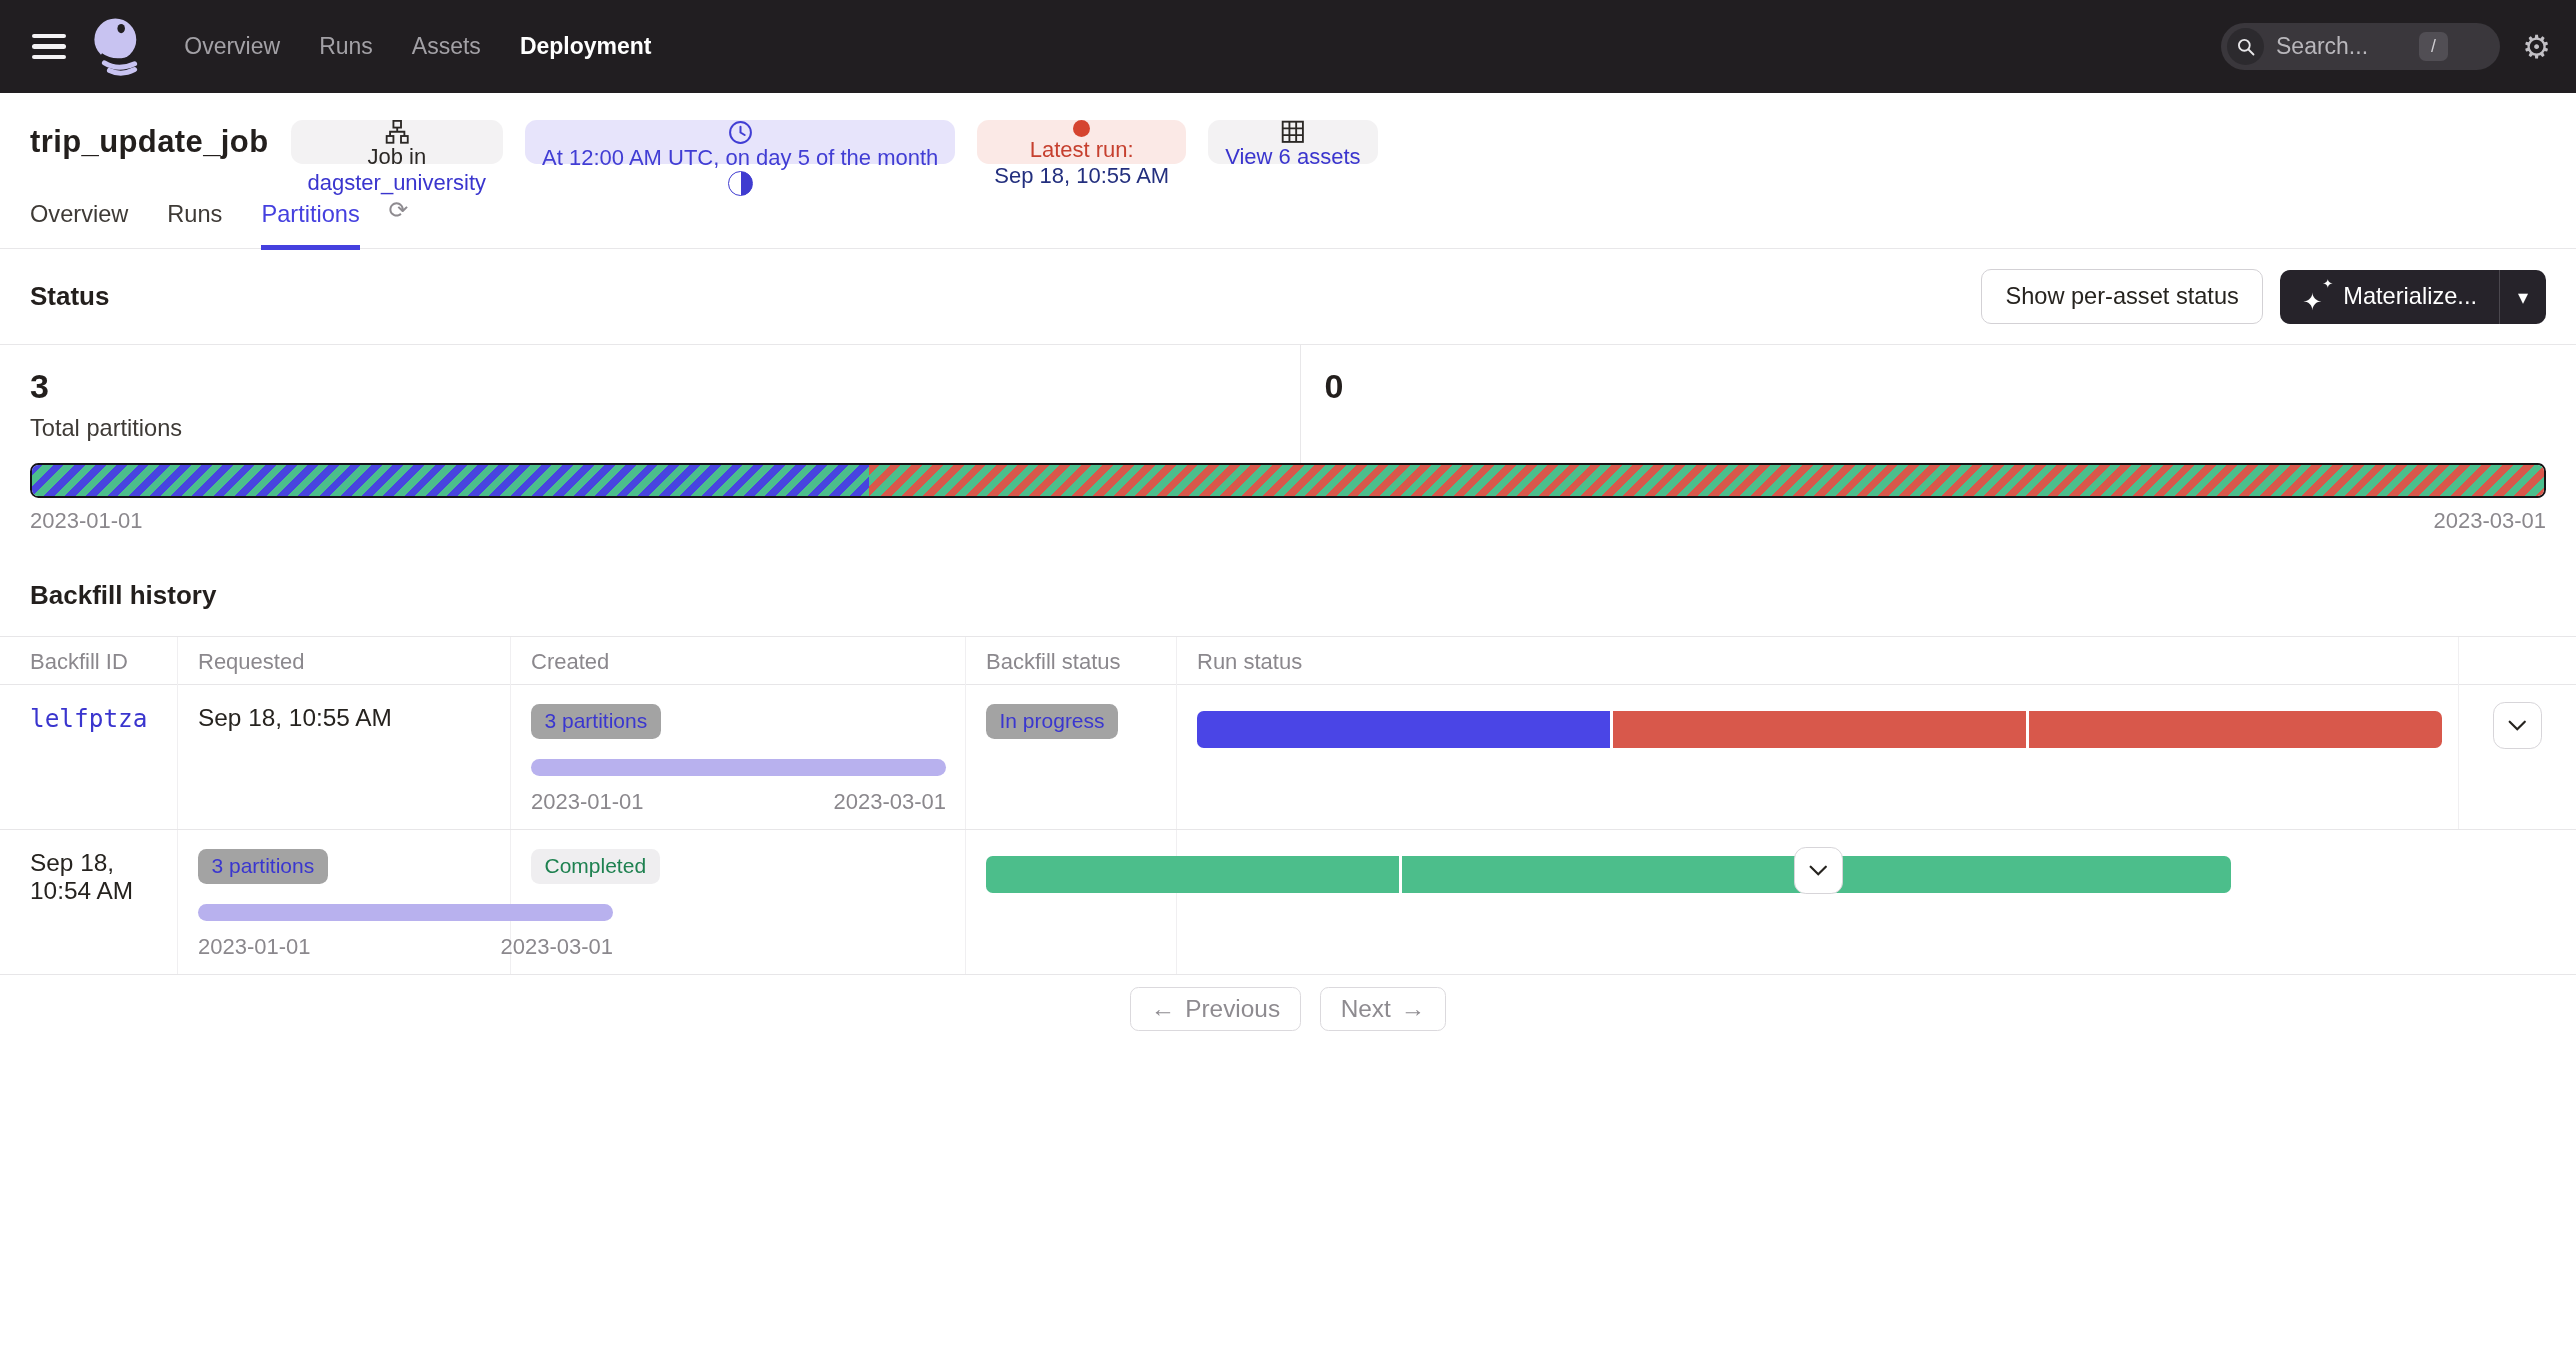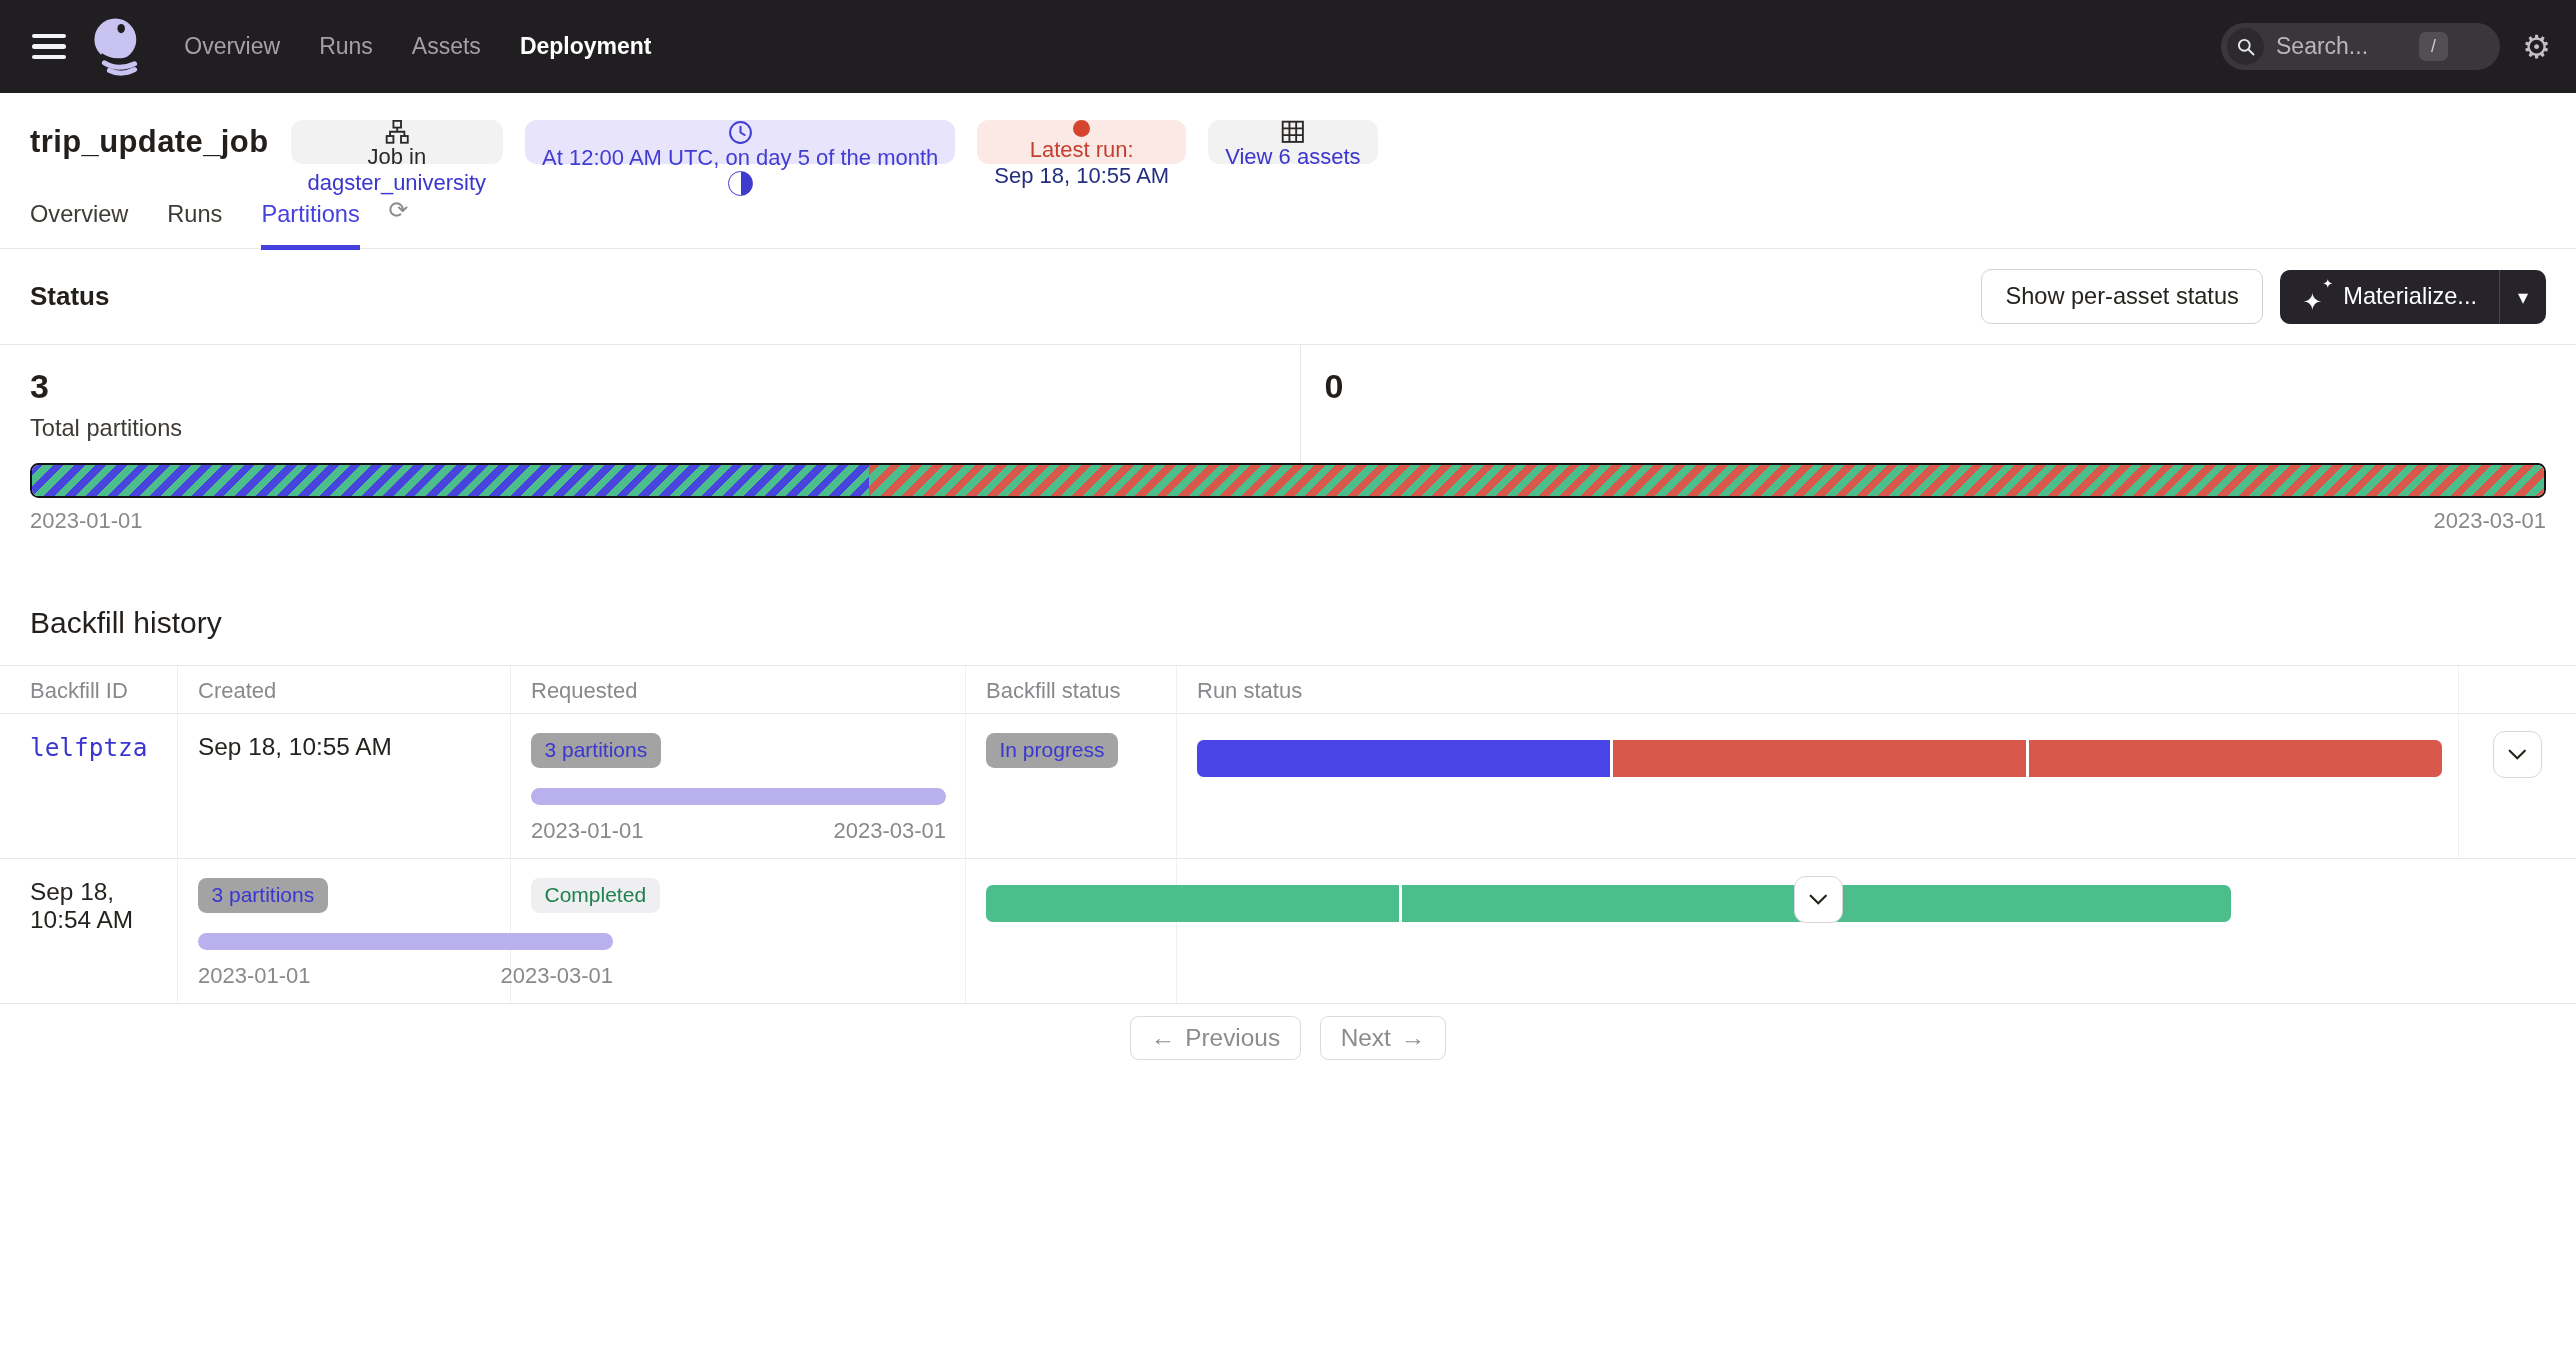--- a/index.html
+++ b/index.html
@@ -60,21 +60,21 @@
   .stat-cell:last-child { width:49.5%; padding-left:23.6px; }
   .stat-value { font-size:34px; font-weight:bold; }
   .stat-label { font-size:23.6px; color:#3E3A36; margin-top:8.4px; }
 
   .partition-bar-wrap { padding:0 30px; }
   .partition-bar { height:35px; border:2.5px solid #141215; border-radius:8.4px; overflow:hidden; display:flex; }
   .stripe-seg { height:100%; }
   .bar-dates { display:flex; justify-content:space-between; margin-top:10px; font-size:22px; color:#8B888D; }
 
   
-  .backfill-heading { margin:72px 30px 25px; font-size:30px; font-weight:normal; }
+  .backfill-heading { margin:46px 30px 25px; font-size:26px; font-weight:bold; }
   .btable { border-top:1.7px solid #E7E6E8; }
   .trow { display:grid; grid-template-columns:178px 333px 455px 211px 1282px 117px; border-bottom:1.7px solid #E7E6E8; }
   .trow.head { height:48px; }
   .trow.body { min-height:145px; }
   .tcell { padding:11.8px 20px; border-right:1.7px solid #F0EFF1; }
   .tcell:first-child { padding-left:30px; }
   .tcell:last-child { border-right:none; }
   .th { font-size:22px; color:#8B888D; display:flex; align-items:center; }
   .td { padding-top:18.5px; }
   .bid { font-family:"DejaVu Sans Mono", monospace; font-size:24.4px; color:#3A35CE; cursor:pointer; }
@@ -215,22 +215,22 @@
     <span>2023-01-01</span>
     <span>2023-03-01</span>
   </div>
 </div>
 
 <div class="backfill-heading">Backfill history</div>
 
 <div class="btable">
   <div class="trow head">
     <div class="tcell th">Backfill ID</div>
+    <div class="tcell th">Requested</div>
     <div class="tcell th">Created</div>
-    <div class="tcell th">Requested</div>
     <div class="tcell th">Backfill status</div>
     <div class="tcell th">Run status</div>
     <div class="tcell th"></div>
   </div>
 
   <div class="trow body">
     <div class="tcell td"><span class="bid">lelfptza</span></div>
     <div class="tcell td"><span class="created">Sep 18, 10:55 AM</span></div>
     <div class="tcell td">
       <span class="pill purple">3 partitions</span>

